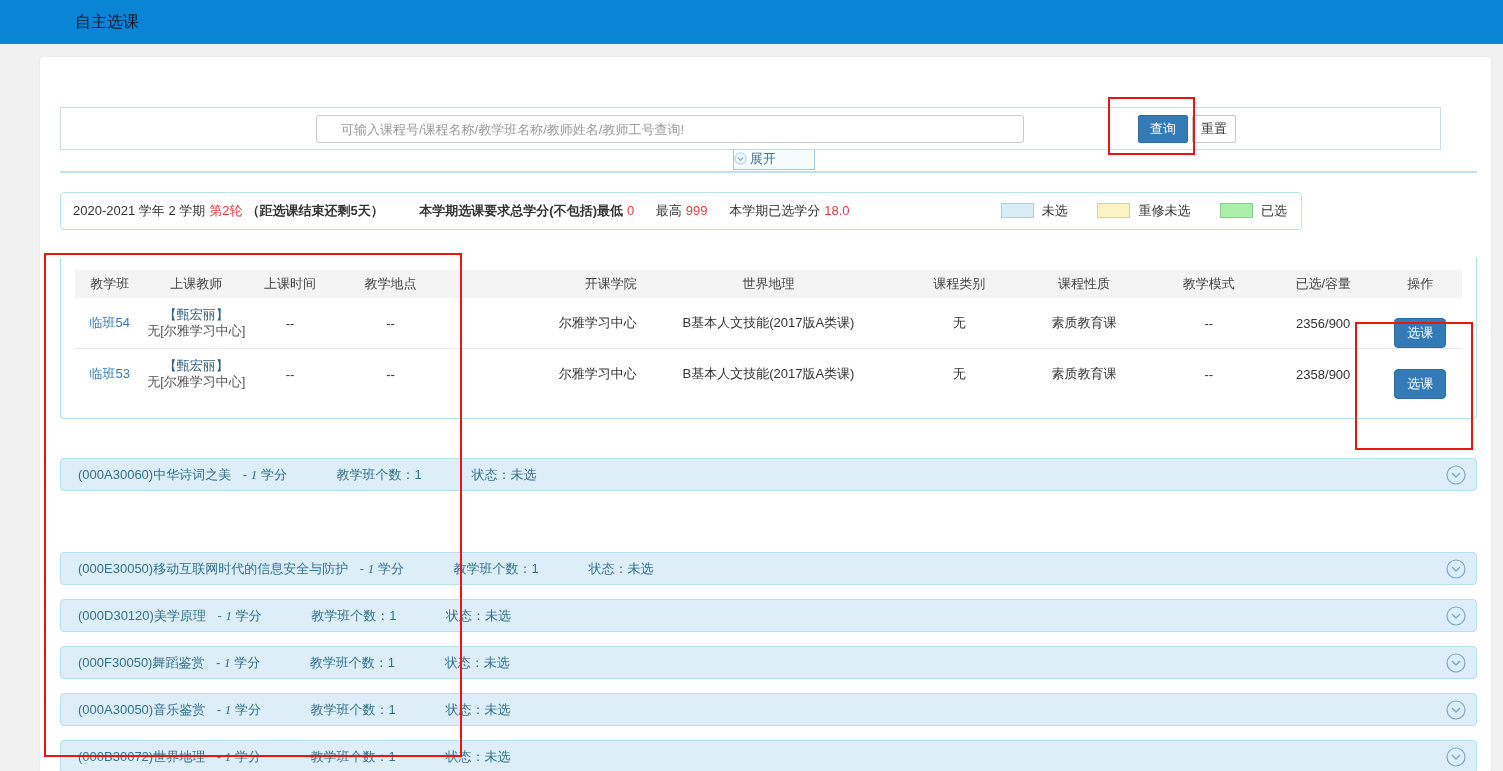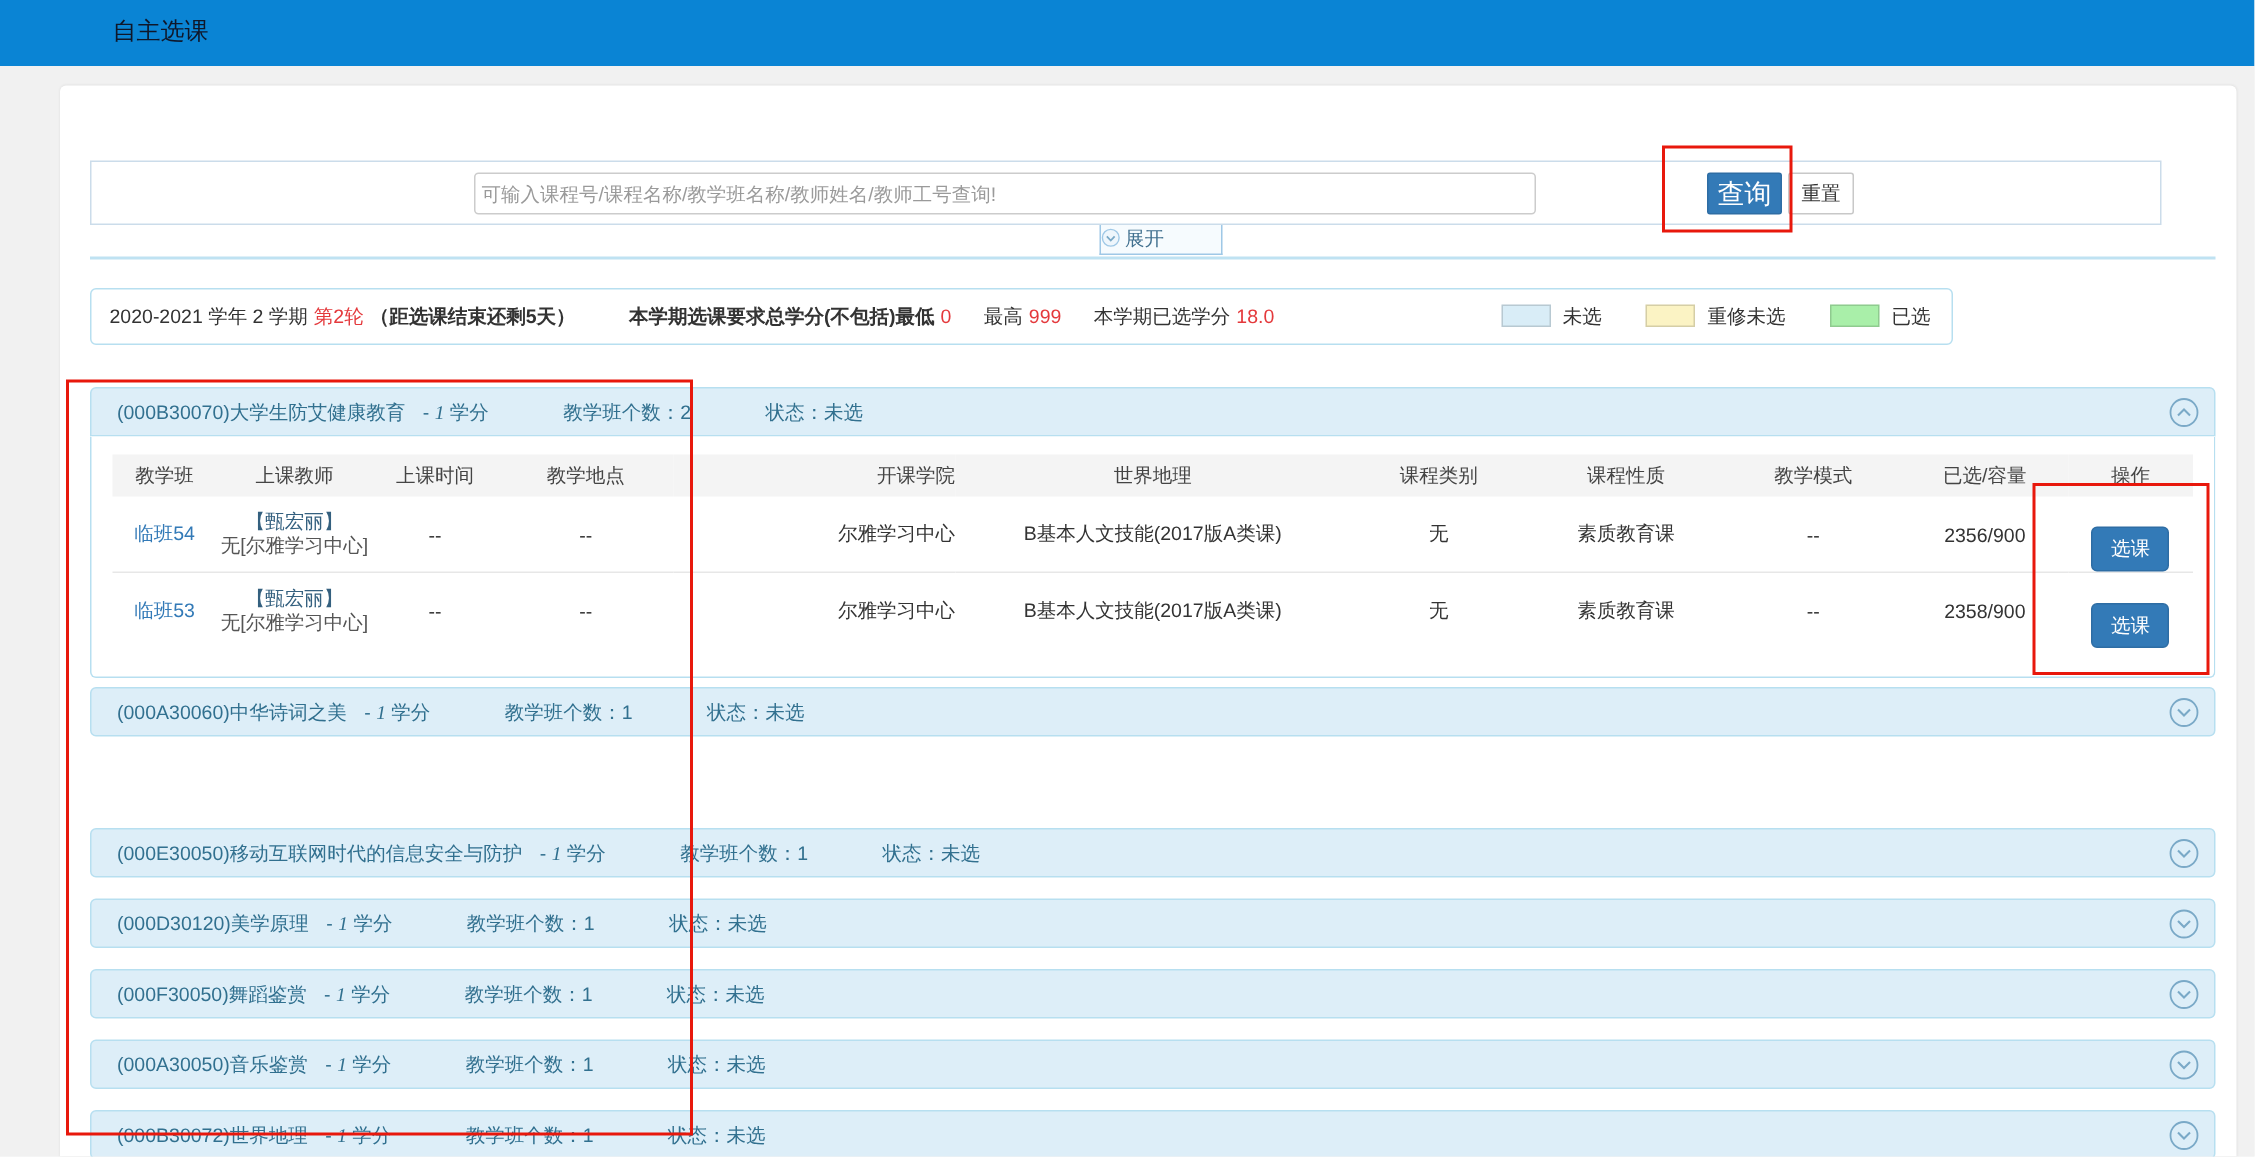--- a/index.html
+++ b/index.html
@@ -12,25 +12,25 @@
   .topbar-title { position:absolute; left:75px; top:0; line-height:44px; color:#0f172a; font-size:16px; }
 
   
   .main { position:absolute; left:40px; top:57px; width:1451px; height:714px;
     background:#ffffff; border-radius:4px 4px 0 0; box-shadow:0 0 2px rgba(0,0,0,.08); }
 
   
   .search-box { position:absolute; left:20px; top:50px; width:1381px; height:43px;
     border:1px solid #cbdcea; background:#fff; }
   .search-input { position:absolute; left:255px; top:7px; width:708px; height:28px;
-    border:1px solid #cccccc; border-radius:3px; padding:0 4px; font-size:13px; color:#333;
+    border:1px solid #cccccc; border-radius:3px; padding:0 24px; font-size:13px; color:#333;
     font-family:inherit; }
   .search-input::placeholder { color:#9a9a9a; }
   .btn-query { position:absolute; left:1077px; top:7px; width:50px; height:28px;
-    background:#337ab7; border:1px solid #2e6da4; color:#fff; font-size:18px; border-radius:2px; cursor:pointer; }
+    background:#337ab7; border:1px solid #2e6da4; color:#fff; font-size:13px; border-radius:2px; cursor:pointer; }
   .btn-reset { position:absolute; left:1131px; top:7px; width:44px; height:28px;
     background:#ffffff; border:1px solid #c8c8c8; color:#333; font-size:13px; border-radius:2px; cursor:pointer; }
 
   .expand-tab { position:absolute; left:693px; top:93px; width:82px; height:20px;
     border:1px solid #9fc8e6; border-top:none; background:#f6fbfe; text-align:left;
     line-height:18px; color:#41708f; font-size:13px; cursor:pointer; }
   .expand-tab svg { vertical-align:-2px; margin-right:3px; }
 
   .divider-blue { position:absolute; left:20px; top:114px; width:1417px; height:2px; background:#bfe2f2; }
 
@@ -123,30 +123,20 @@
         <span class="lg-item">
           <span class="swatch" style="background: rgb(251, 243, 196);"></span><span class="lg-label">重修未选</span>
         </span>
         <span class="lg-item">
           <span class="swatch" style="background: rgb(169, 239, 169);"></span><span class="lg-label">已选</span>
         </span>
       </span>
     </div>
 
     <div class="course-open-wrap">
-      <div class="course-bar">
-        <span>(000B30070)大学生防艾健康教育</span>
-        <span class="credit"><span>-</span> <i>1</i> <span>学分</span></span>
-        <span class="count">教学班个数：2</span>
-        <span class="status">状态：未选</span>
-        <svg class="chev" viewBox="0 0 20 20">
-          <circle cx="10" cy="10" r="9" fill="none" stroke="#7aa9c7" stroke-width="1.2"></circle>
-          <polyline points="6,12 10,8 14,12" fill="none" stroke="#7aa9c7" stroke-width="1.4"></polyline>
-        </svg>
-      </div>
       <div class="course-body">
         <table class="classes">
           <colgroup>
             <col style="width:5%">
               <col style="width:7.5%">
               <col style="width:6%">
               <col style="width:8.5%">
             <col style="width:13.5%">
               <col style="width:19%">
               <col style="width:8.5%">

